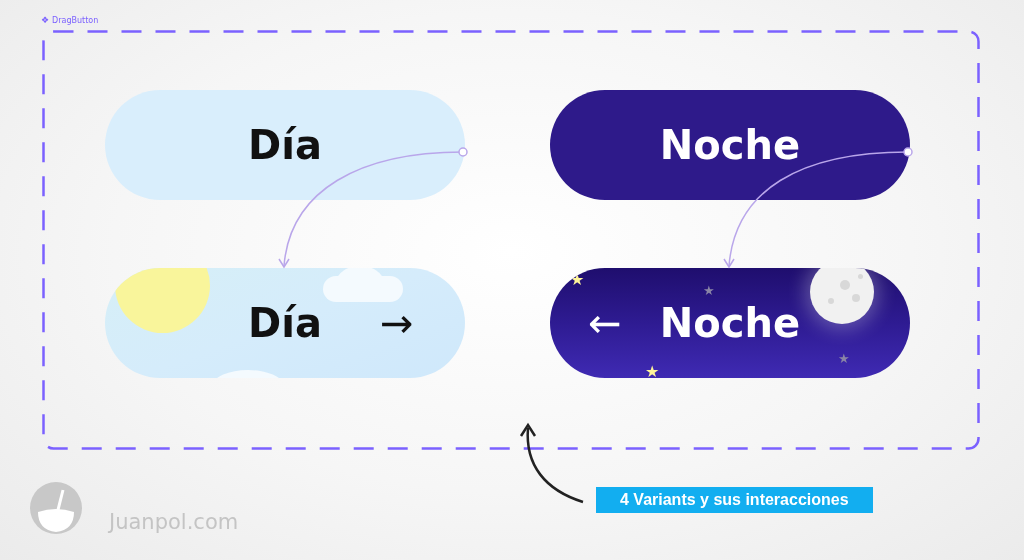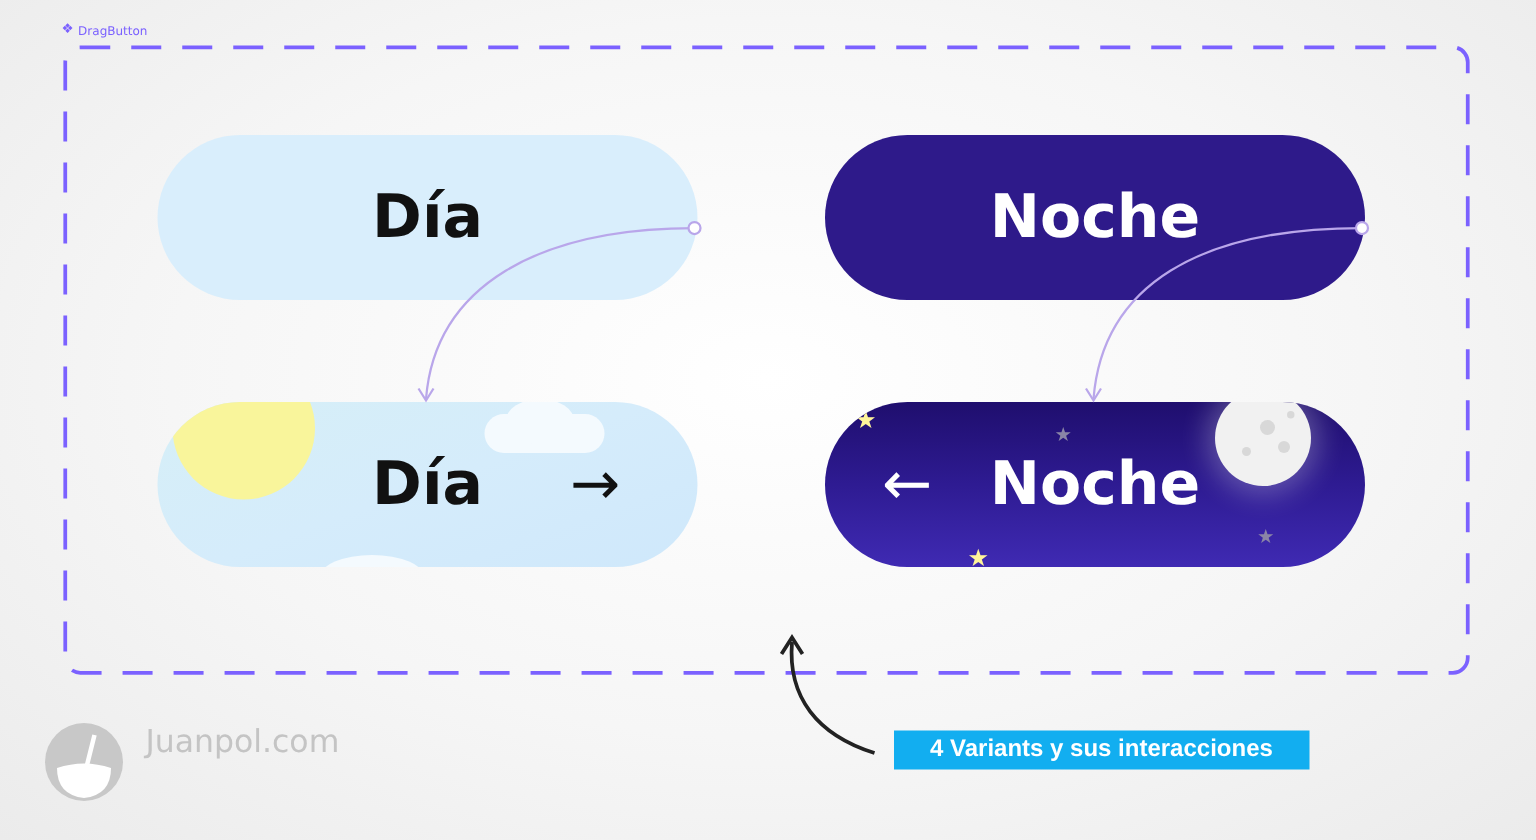--- a/index.html
+++ b/index.html
@@ -17,21 +17,21 @@
   .day-hover{left:105px;top:268px;background:linear-gradient(160deg,#d6eff7 0%,#d5ecfb 50%,#cfe8fb 100%);color:#111;}
   .night-hover{left:550px;top:268px;background:linear-gradient(180deg,#1f0e6e 0%,#2e1b92 50%,#3f2ab3 100%);color:#fff;}
   .sun{position:absolute;left:10px;top:-30px;width:95px;height:95px;border-radius:50%;background:#f9f59b;}
   .cloud{position:absolute;background:#f4fafe;border-radius:30px;}
   .moon{position:absolute;left:260px;top:-8px;width:64px;height:64px;border-radius:50%;background:#f1f1f1;
     box-shadow:0 0 18px 6px rgba(255,255,255,0.25);}
   .crater{position:absolute;border-radius:50%;background:#d8d8d8;}
   .star{position:absolute;font-size:16px;line-height:1;}
   .btn-text{position:relative;z-index:2;}
   .arrow{position:absolute;z-index:2;font-size:40px;font-weight:normal;}
-  .logo{position:absolute;left:30px;top:482px;display:flex;align-items:flex-start;gap:15px;}
+  .logo{position:absolute;left:30px;top:482px;display:flex;align-items:flex-end;gap:27px;}
   .logo-circle{width:52px;height:52px;border-radius:50%;background:#c8c8c8;position:relative;overflow:hidden;}
   .logo-text{font-size:21px;color:#c4c4c4;font-family:"DejaVu Sans",sans-serif;}
   .callout{position:absolute;left:596px;top:487px;background:#12aef0;color:#fff;font-weight:bold;
     font-size:16px;padding:4px 24px;font-family:"Liberation Sans",sans-serif;}
 </style>
 </head>
 <body>
 
 <div class="frame-label">
   <span class="diamond">❖</span>

